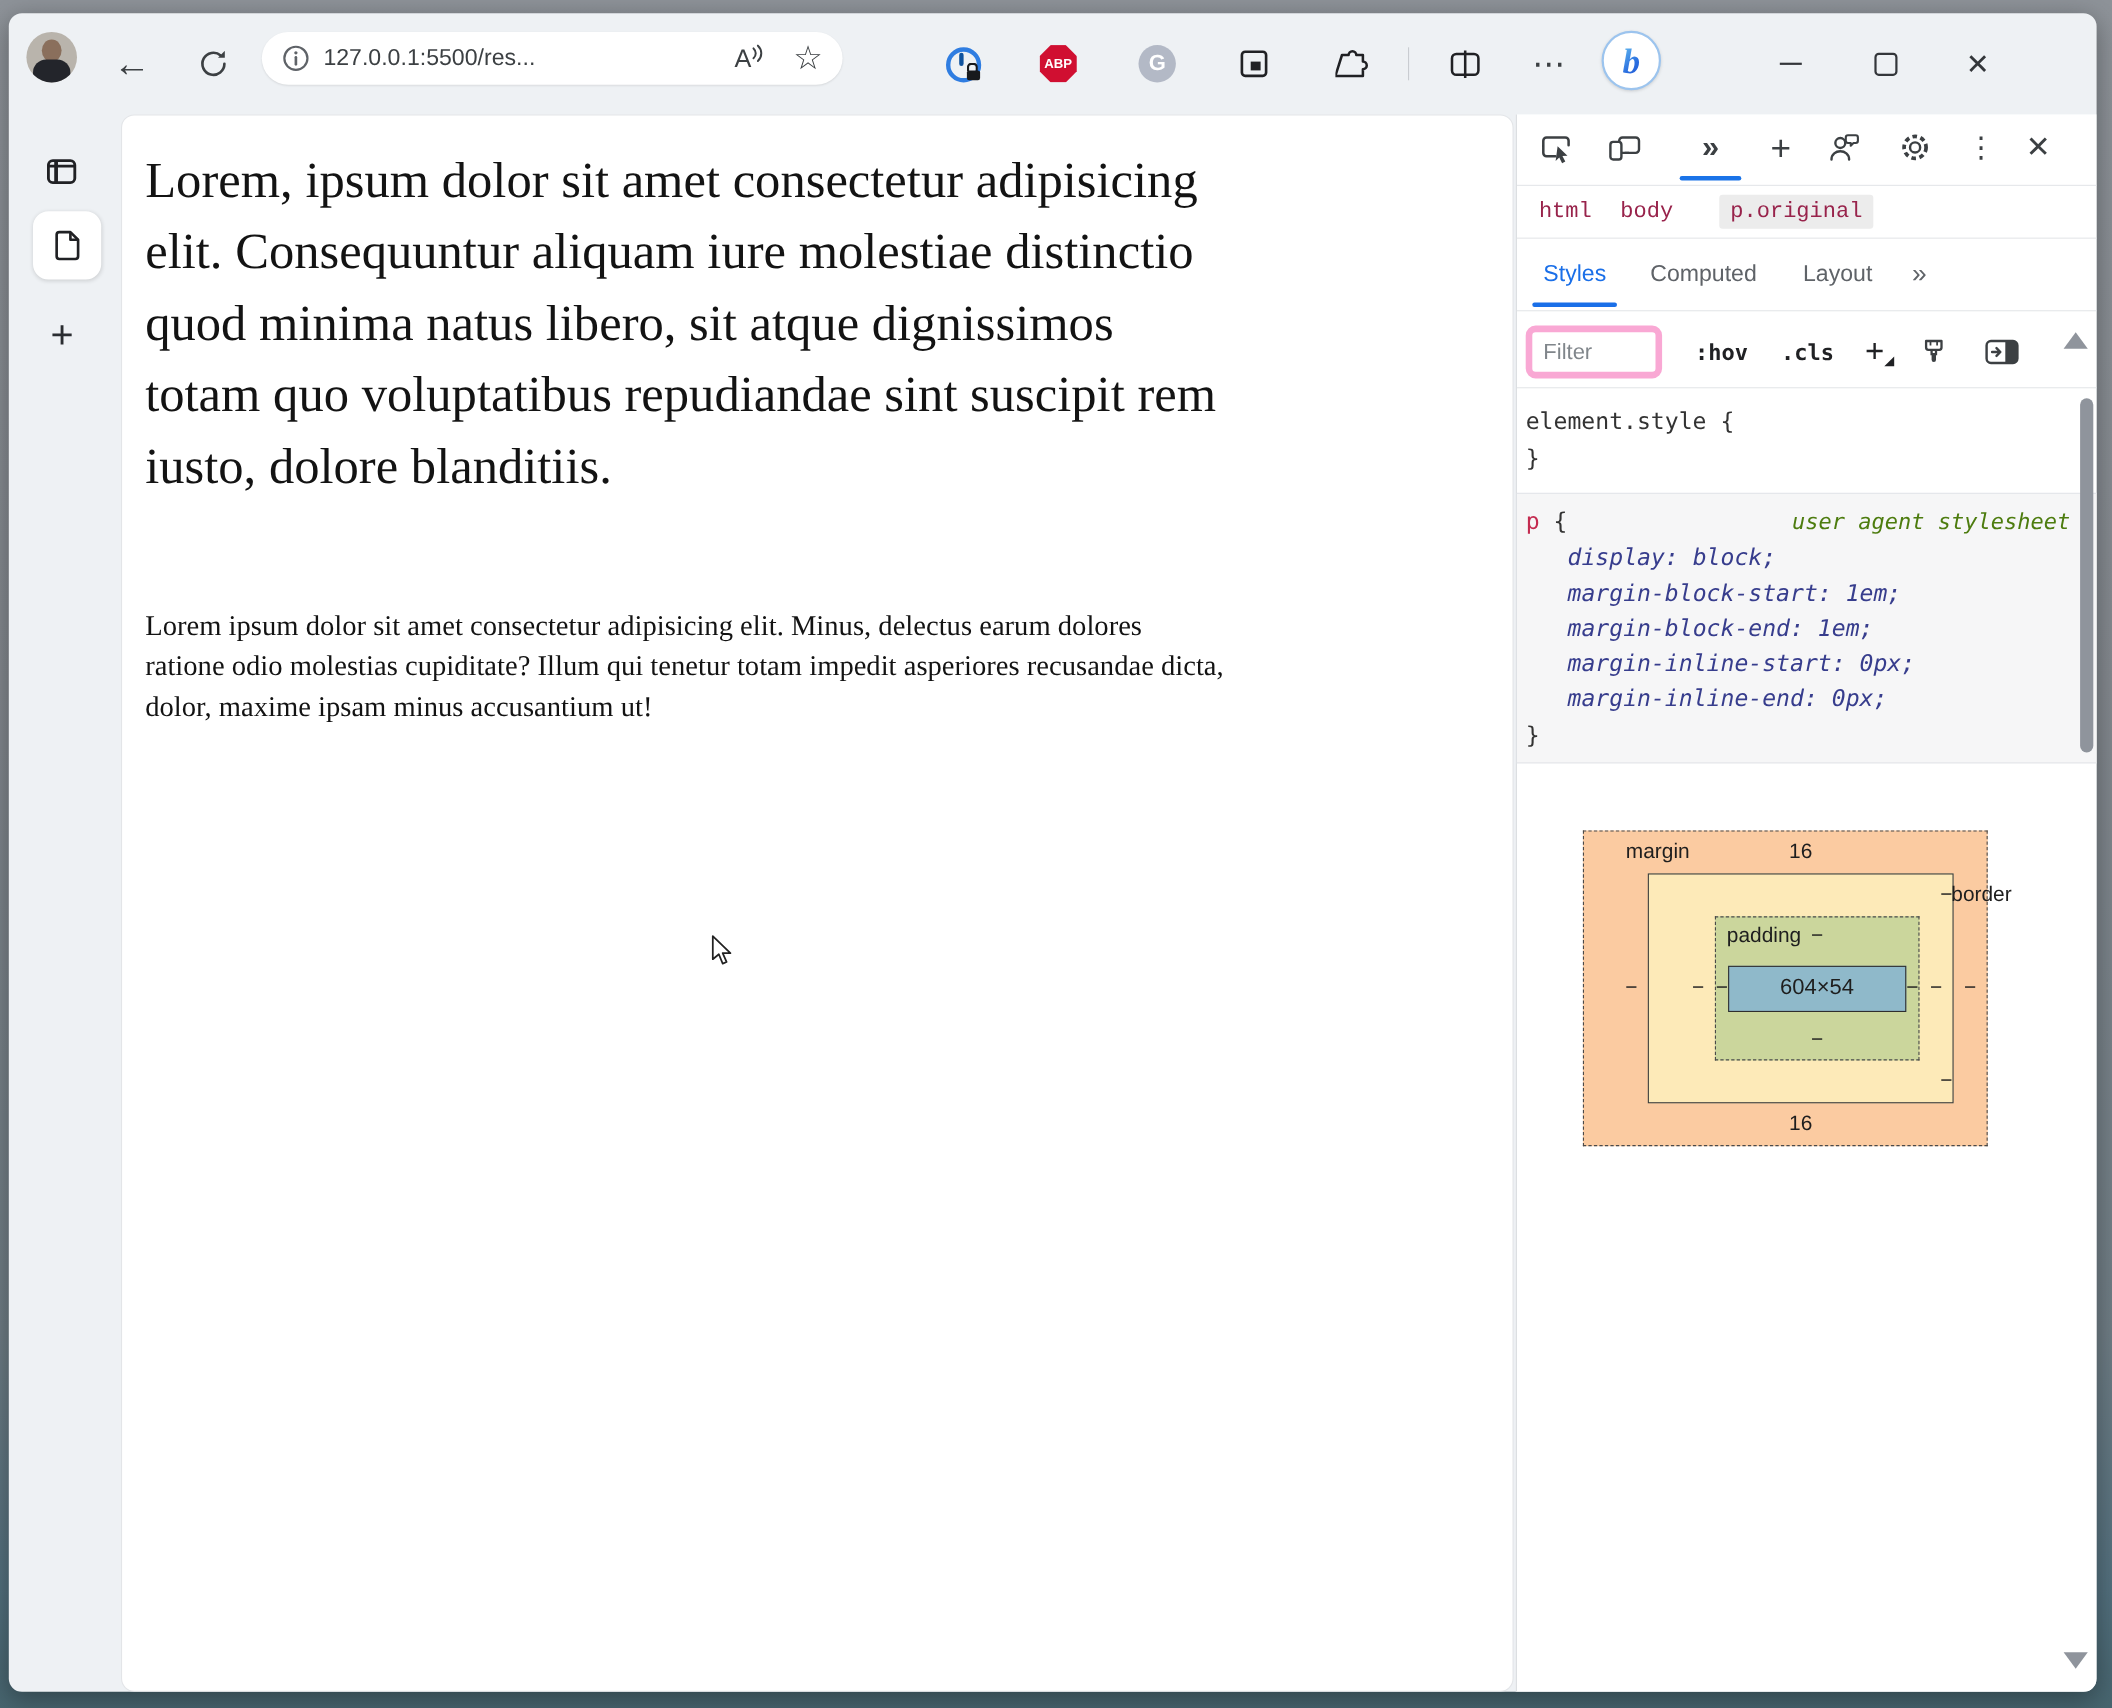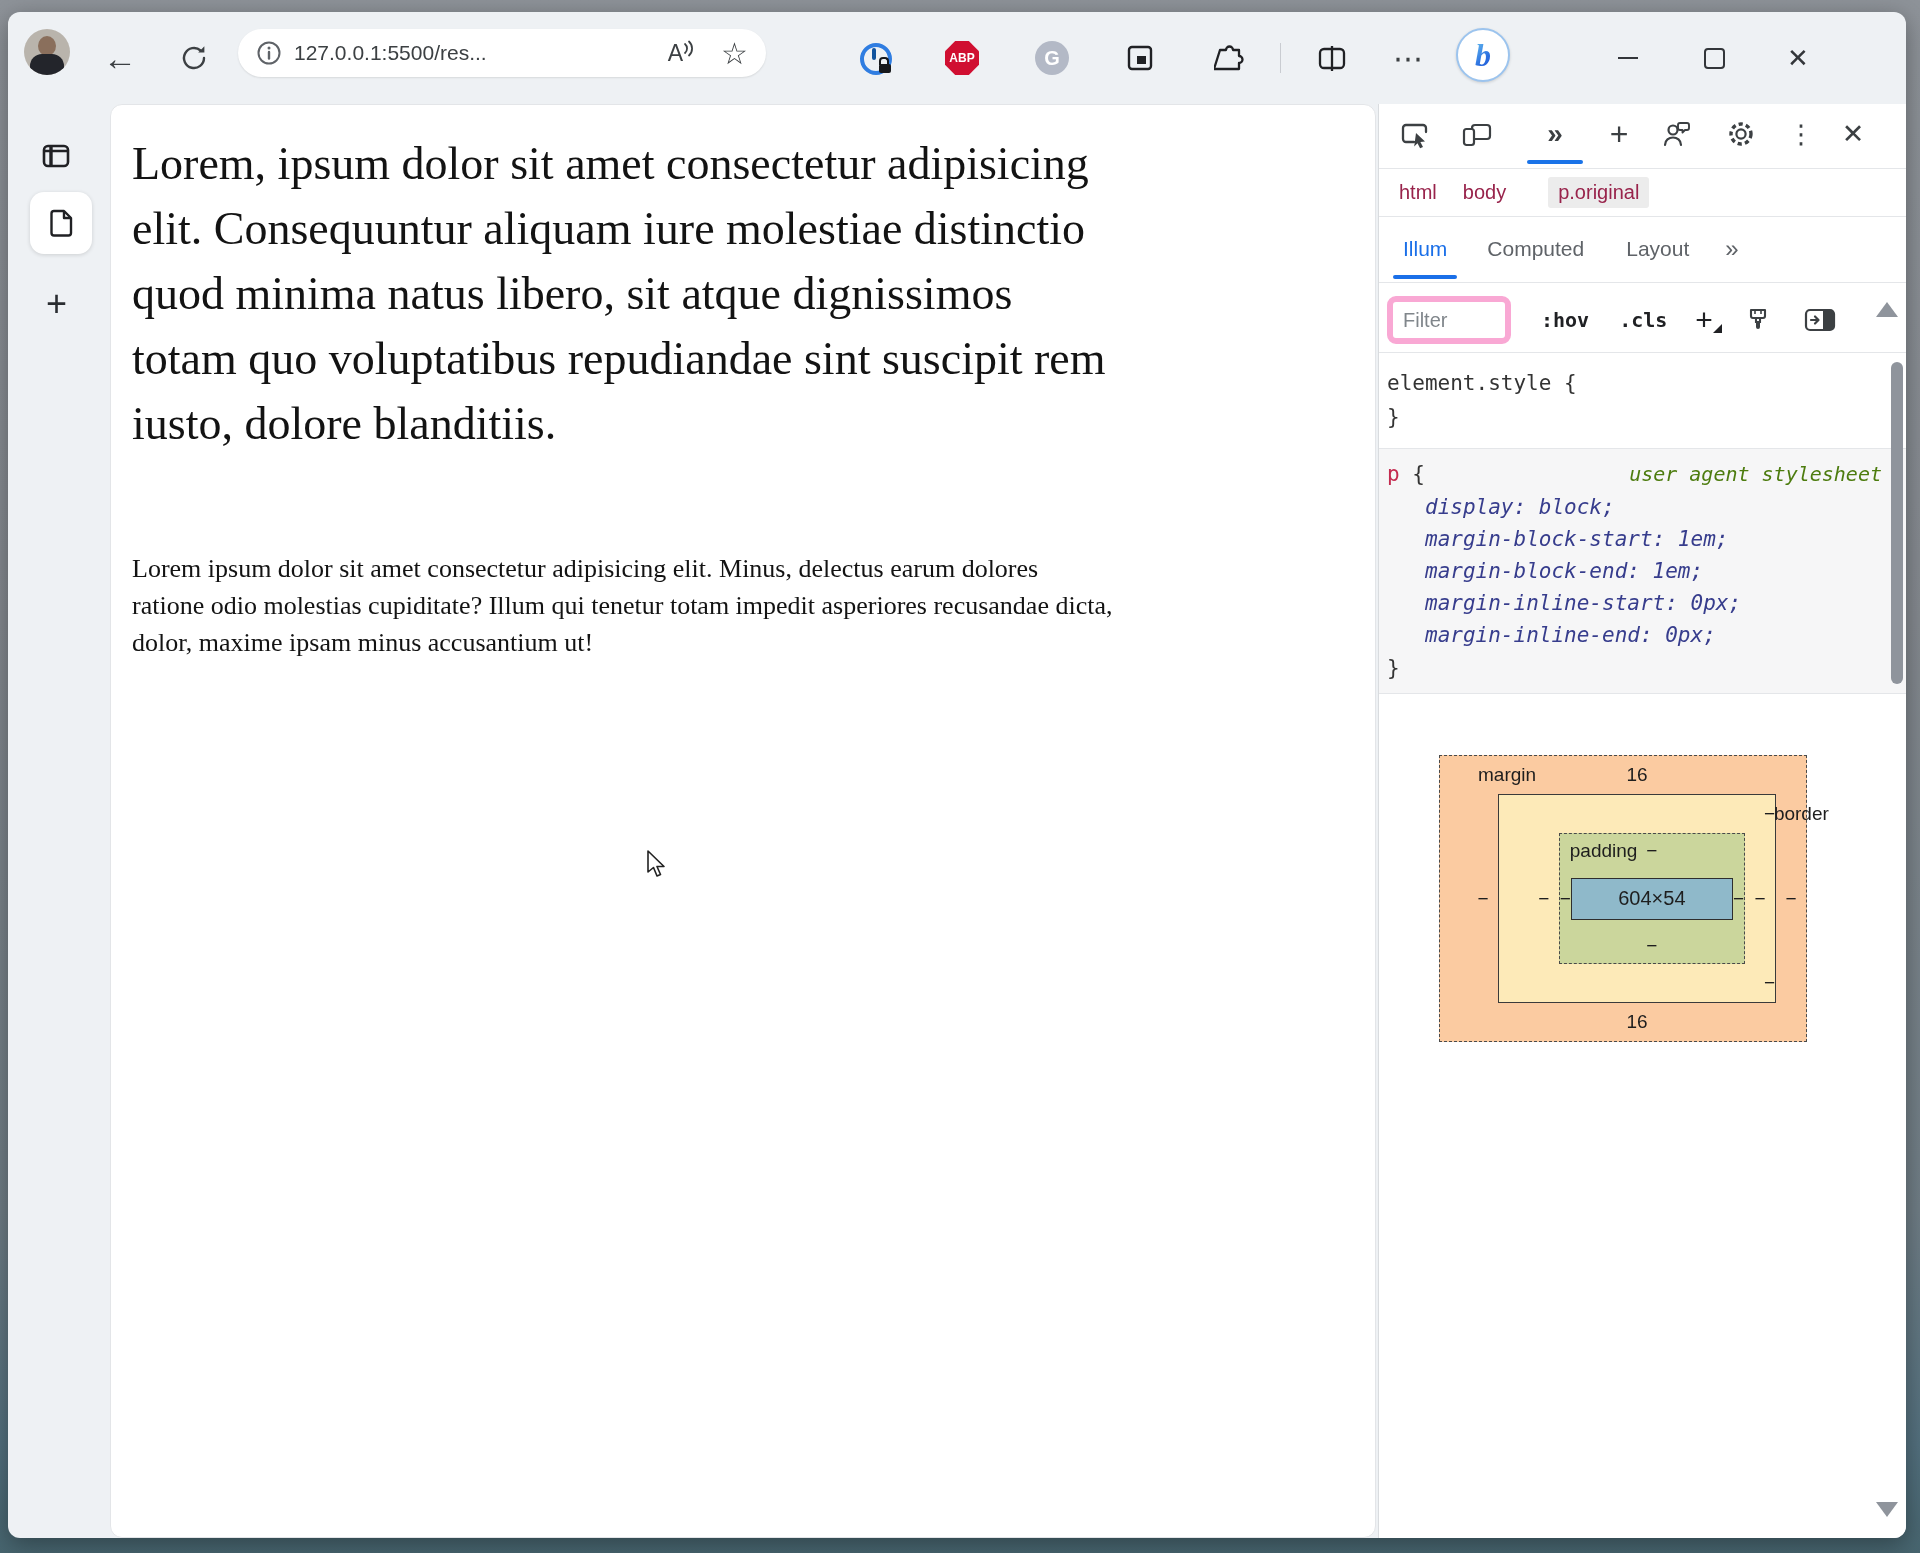--- a/index.html
+++ b/index.html
@@ -68,21 +68,21 @@
     border-left:1px solid #d9dcdf;box-sizing:border-box;}
   .dt-iconrow{position:absolute;left:0;top:0;width:100%;height:64px;border-bottom:1px solid #e4e6e9;}
   .dt-icon{position:absolute;top:0;height:60px;display:flex;align-items:center;justify-content:center;color:#3c4043;}
   .dt-underline{position:absolute;left:148px;top:56px;width:56px;height:4px;background:#1a73e8;border-radius:2px;}
   .glyph-ch{font-size:28px;font-weight:bold;color:#3c4043;}
   .glyph-add{font-size:32px;font-weight:300;color:#3c4043;}
   .glyph-vdots{font-size:26px;color:#3c4043;}
   .glyph-x{font-size:27px;color:#3c4043;}
   .dt-crumbs{position:absolute;left:0;top:64px;width:100%;height:48px;border-bottom:1px solid #e4e6e9;
     display:flex;align-items:center;font-size:20px;color:#98234b;}
-  .crumb{margin-left:14px;padding:4px 6px;}
+  .crumb{margin-left:14px;padding:4px 6px;font-family:Liberation Mono, monospace;}
   .crumb.sel{background:#ececec;border-radius:3px;padding:4px 10px;margin-left:36px;}
   .dt-tabs{position:absolute;left:0;top:112px;width:100%;height:66px;border-bottom:1px solid #e4e6e9;
     display:flex;align-items:center;font-size:21px;color:#5f6368;}
   .dt-tab{margin-left:24px;position:relative;}
   .dt-tab.active{color:#1a6fe8;}
   .dt-tab.active::after{content:"";position:absolute;left:-10px;right:-10px;bottom:-18px;height:4px;background:#1a6fe8;border-radius:2px;}
   .tabs-ch{margin-left:36px;font-size:24px;color:#5f6368;}
   .dt-filterrow{position:absolute;left:0;top:184px;width:100%;height:64px;border-bottom:1px solid #e4e6e9;
     display:flex;align-items:center;}
   .filter-input{margin-left:8px;width:92px;height:36px;border:6px solid #f9a8d4;border-radius:9px;
@@ -278,21 +278,21 @@
       <span class="dt-underline"></span>
     </div>
 
     <div class="dt-crumbs">
       <span class="crumb">html</span>
       <span class="crumb">body</span>
       <span class="crumb sel">p.original</span>
     </div>
 
     <div class="dt-tabs">
-      <span class="dt-tab active">Illum</span>
+      <span class="dt-tab active">Styles</span>
       <span class="dt-tab" style="margin-left:40px;">Computed</span>
       <span class="dt-tab" style="margin-left:42px;">Layout</span>
       <span class="tabs-ch">»</span>
     </div>
 
     <div class="dt-filterrow">
       <input class="filter-input" placeholder="Filter" style="">
       <span class="mono-toggle">:hov</span>
       <span class="mono-toggle">.cls</span>
       <span class="plus-toggle">+</span>

